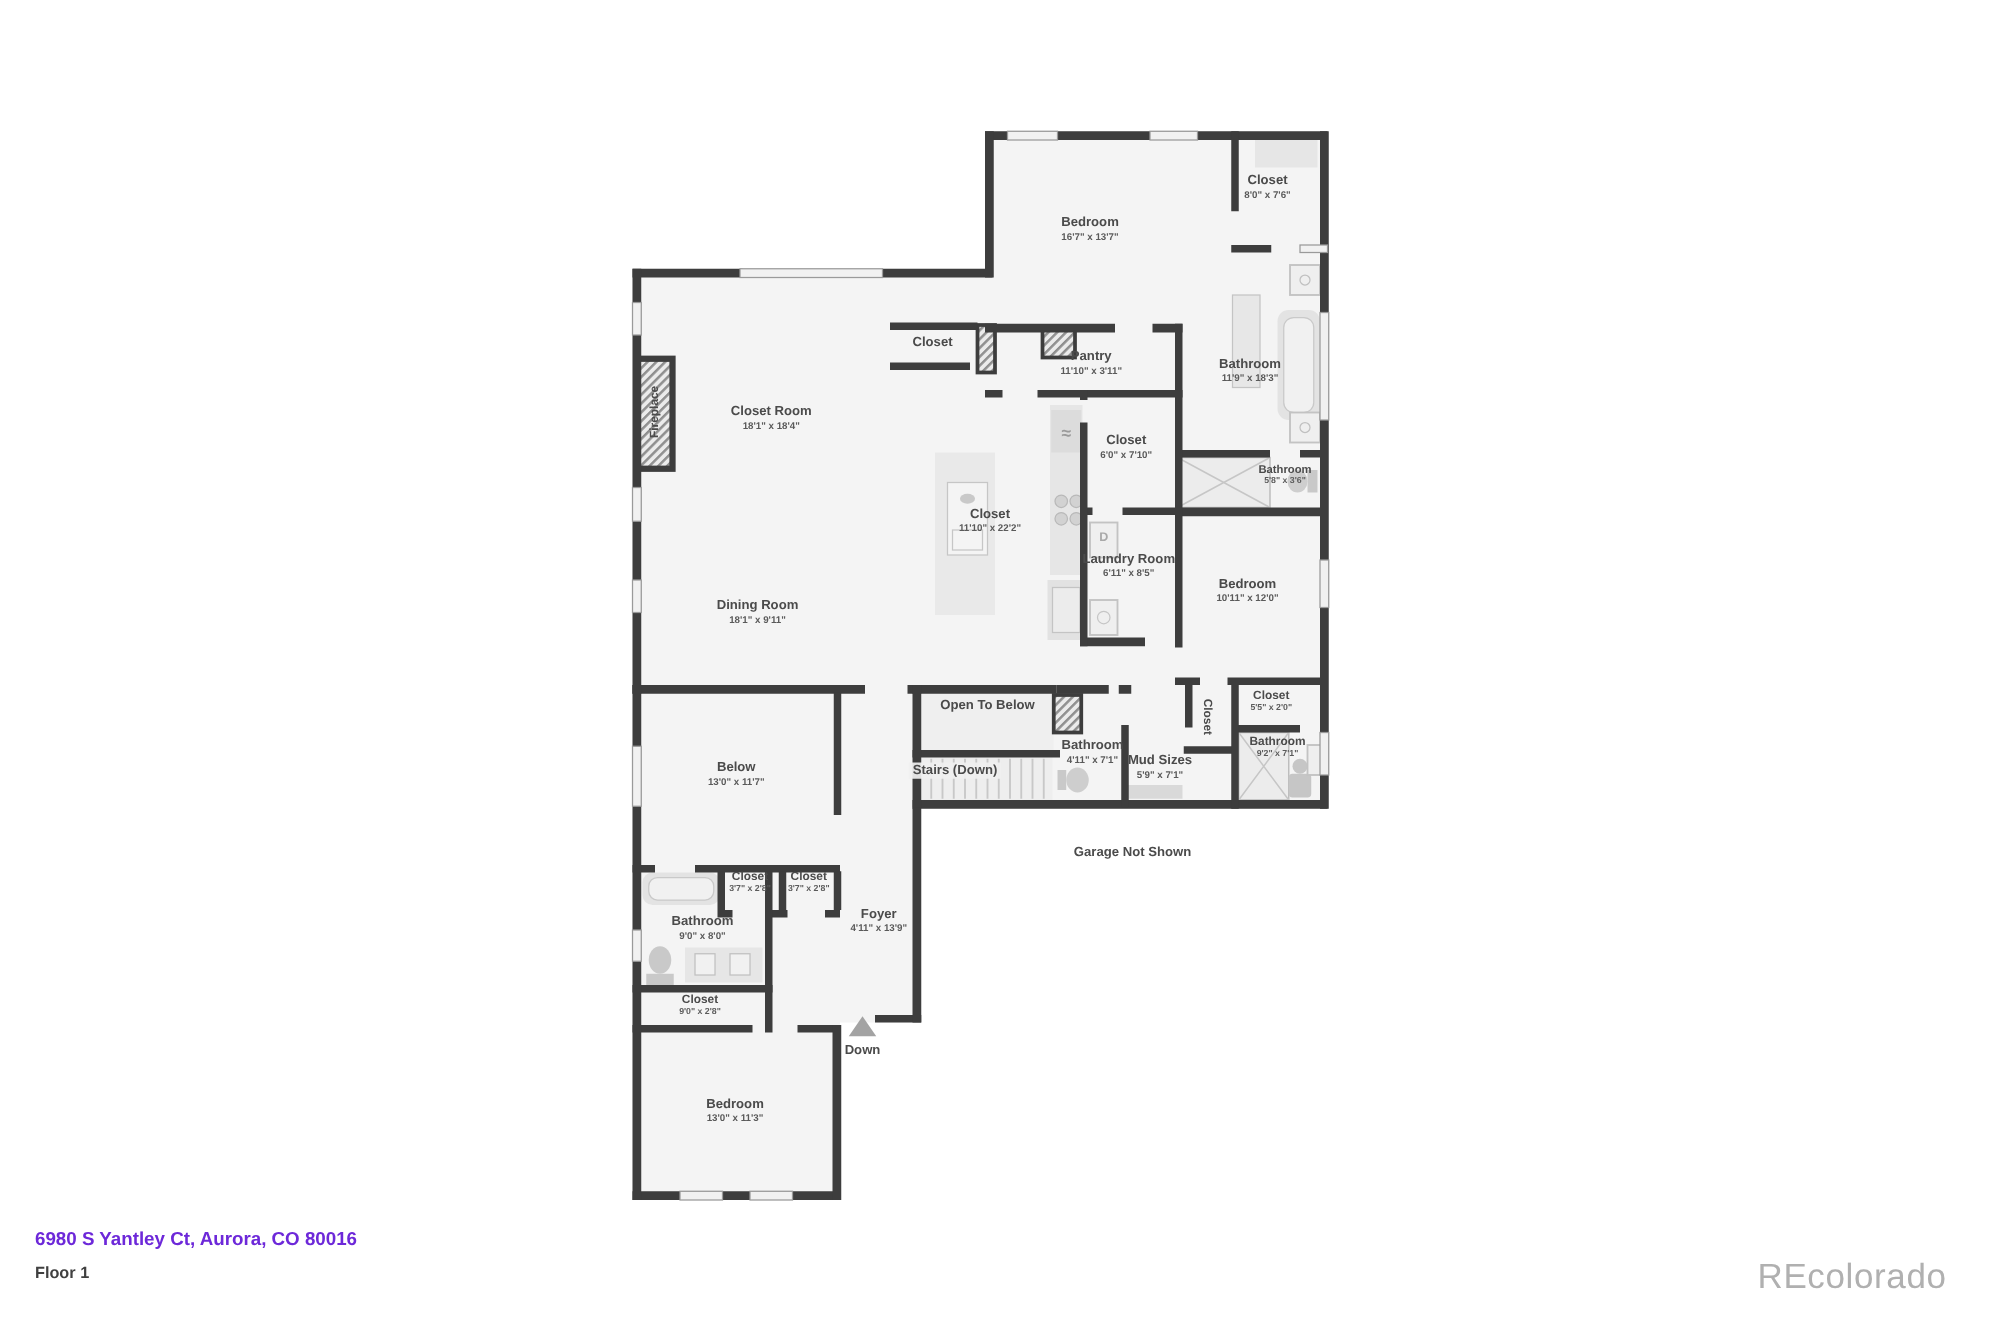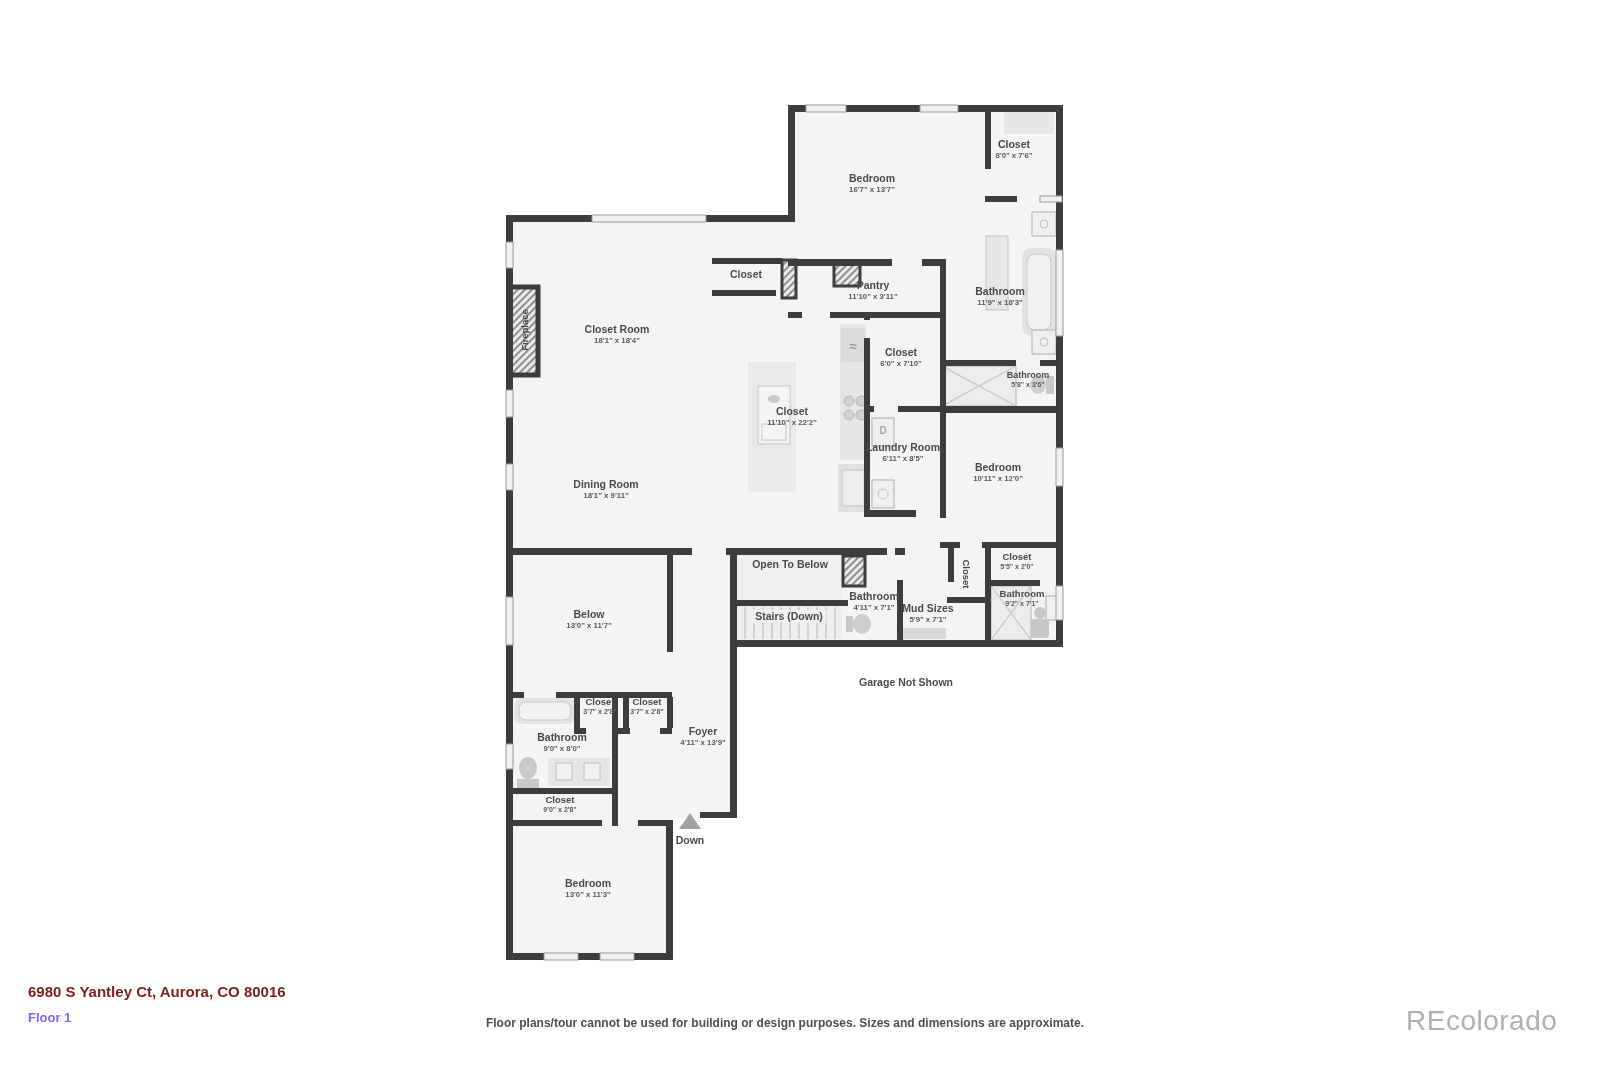--- a/index.html
+++ b/index.html
@@ -11,22 +11,22 @@
   .fx{fill:#e6e6e6;}
   .fx2{fill:#efefef;stroke:#c3c3c3;stroke-width:1.5;}
   .rl{position:absolute;transform:translateX(-50%);text-align:center;color:#4b4b4b;line-height:1.25;white-space:nowrap;z-index:5;}
   .rl .nm{font-size:10.5px;font-weight:700;}
   .rl .dm{font-size:7.8px;font-weight:600;color:#5a5a5a;}
   .rl .dm.small{font-size:7px;}
   .rl.bg .nm{background:rgba(240,240,240,0.92);padding:0 3px;}
   .rl-v{position:absolute;transform:translate(-50%,-50%);color:#4b4b4b;font-size:9.5px;font-weight:700;white-space:nowrap;z-index:5;}
   .rl-v.up span{display:inline-block;writing-mode:vertical-rl;transform:rotate(180deg);}
   .rl-v.down span{display:inline-block;writing-mode:vertical-rl;}
-  .addr{position:absolute;left:28px;top:983px;font-size:15px;font-weight:700;color:#7f1d1d;}
-  .floor{position:absolute;left:28px;top:1010px;font-size:13px;font-weight:700;color:#8b5cf6;}
+  .addr{position:absolute;left:28px;top:983px;font-size:15px;font-weight:700;color:#6d28d9;}
+  .floor{position:absolute;left:28px;top:1010px;font-size:13px;font-weight:700;color:#404040;}
   .disclaimer{position:absolute;left:0;top:1016px;width:1570px;text-align:center;font-size:12px;font-weight:700;color:#4f4f4f;}
   .watermark{position:absolute;left:1406px;top:1005px;font-size:28px;font-weight:400;color:#b0b0b0;letter-spacing:0.5px;}
 </style>
 </head>
 <body>
 
 <div class="canvas">
 
   <svg class="plan-svg" viewBox="0 0 1600 1066" xmlns="http://www.w3.org/2000/svg">
     <defs>
@@ -282,21 +282,21 @@
   <div class="rl" style="left:606px;top:478px">
     <div class="nm">Dining Room</div>
     <div class="dm">18'1" x 9'11"</div>
   </div>
   <div class="rl-v up" style="left:524px;top:331px">
     <span>Fireplace</span>
   </div>
   <div class="rl" style="left:790px;top:558px">
     <div class="nm">Open To Below</div>
   </div>
-  <div class="rl bg" style="left:789px;top:610px">
+  <div class="rl bg" style="left:764px;top:610px">
     <div class="nm">Stairs (Down)</div>
   </div>
   <div class="rl" style="left:874px;top:590px">
     <div class="nm">Bathroom</div>
     <div class="dm">4'11" x 7'1"</div>
   </div>
   <div class="rl" style="left:928px;top:602px">
     <div class="nm">Mud Sizes</div>
     <div class="dm">5'9" x 7'1"</div>
   </div>
@@ -345,16 +345,15 @@
     <div class="nm">Bedroom</div>
     <div class="dm">13'0" x 11'3"</div>
   </div>
 
   <div class="rl" style="left:883px;top:425px;z-index:6">
     <div style="font-size:10px;font-weight:700;color:#a8a8a8">D</div>
   </div>
 
   <div class="addr">6980 S Yantley Ct, Aurora, CO 80016</div>
   <div class="floor">Floor 1</div>
-  <div class="disclaimer">Floor plans/tour cannot be used for building or design purposes. Sizes and dimensions are approximate.</div>
   <div class="watermark">REcolorado</div>
 
 </div>
 
 </body></html>

